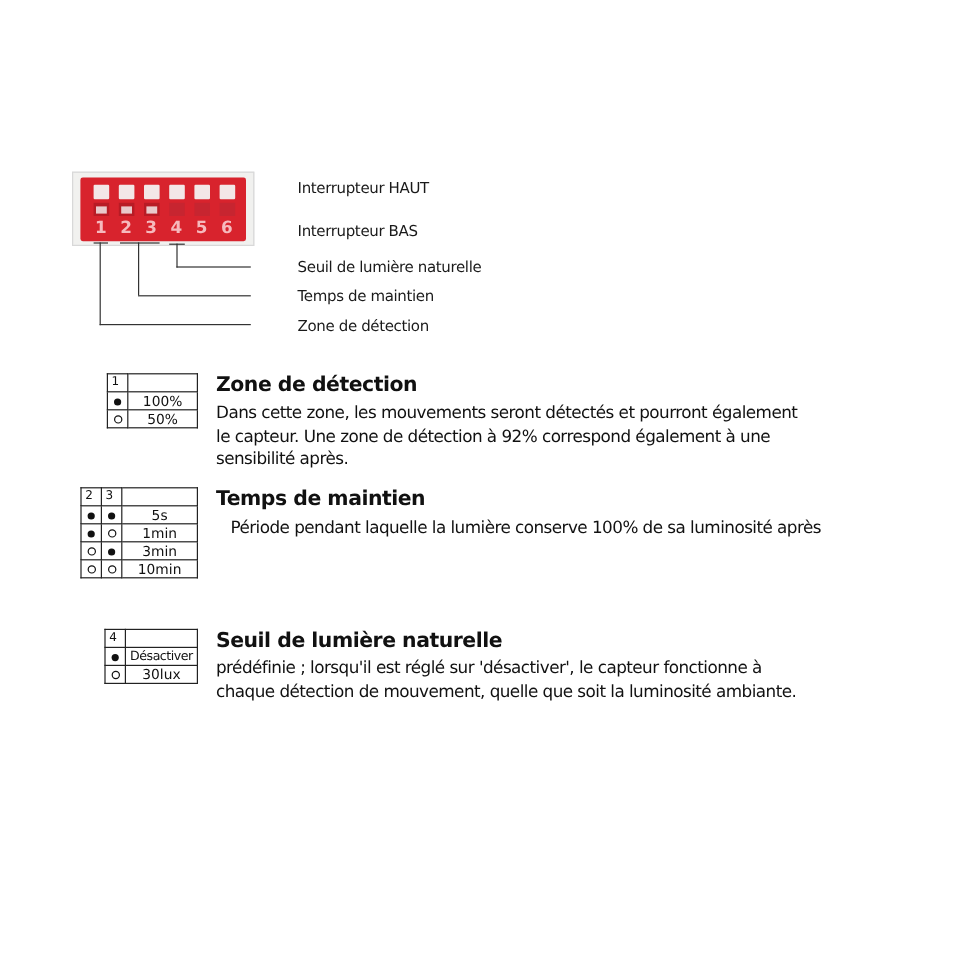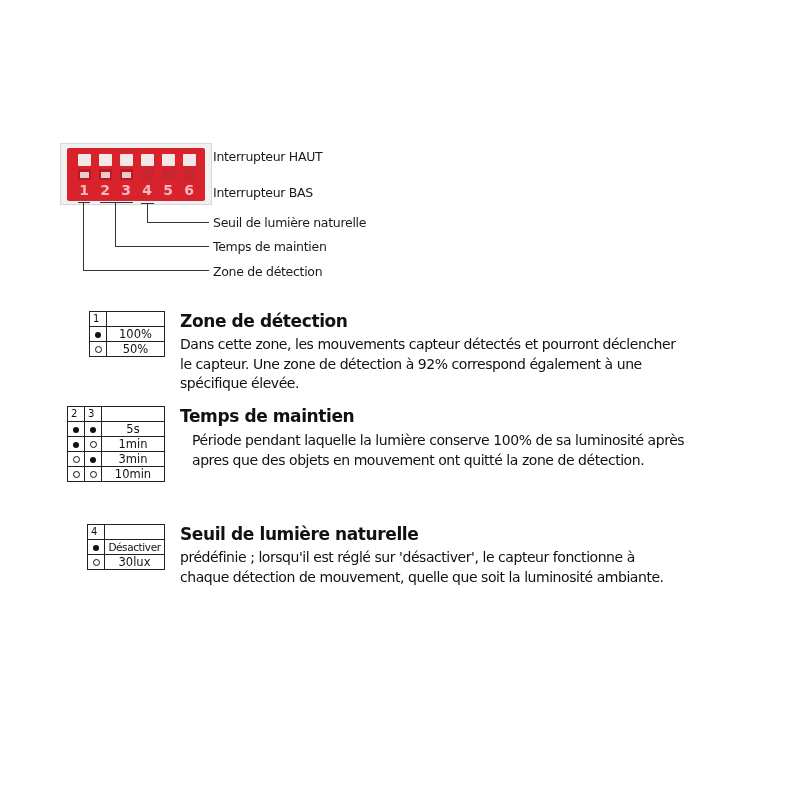--- a/index.html
+++ b/index.html
@@ -11,21 +11,21 @@
                background: #f1f1ef; border: 1px solid #d8d8d8; }
   .dip-body { position: absolute; left: 67px; top: 148px; width: 138px; height: 53px;
               background: #d8232d; border-radius: 2px; }
   .dip-slot { position: absolute; width: 13px; height: 12px; background: #f3e7e7; border-radius: 1px; }
   .dip-lower { position: absolute; width: 13px; height: 11px; background: #b81b25; }
   .dip-lower .knob { position: absolute; left: 2px; top: 3px; width: 9px; height: 6px; background: #e9c9cb; }
   .dip-num { position: absolute; width: 16px; text-align: center; color: #f6b9bd;
              font-family: "DejaVu Sans", sans-serif; font-size: 14px; font-weight: bold; line-height: 14px; }
 
   .label { position: absolute; font-family: "DejaVu Sans", sans-serif; font-size: 12.5px; color: #1a1a1a;
-           white-space: nowrap; letter-spacing: -0.3px; }
+           white-space: nowrap; letter-spacing: -0.3px; padding-left: 35px; }
 
   .line { position: absolute; background: #333; }
 
   
   table.opt { position: absolute; border-collapse: collapse; font-family: "DejaVu Sans", sans-serif;
               font-size: 11.5px; color: #111; }
   table.opt td { border: 1px solid #222; padding: 0; height: 14px; line-height: 14px; text-align: center; }
   table.opt td.pos { width: 13px; }
   table.opt td.hdr { text-align: left; padding-left: 3px; font-size: 10px; }
   .dot { display: inline-block; width: 6px; height: 6px; border-radius: 50%; vertical-align: middle; }
@@ -114,23 +114,23 @@
     <td>100%</td>
   </tr>
   <tr>
     <td class="pos"><span class="dot off"></span></td>
     <td>50%</td>
   </tr>
 </tbody>
   </table>
 <div class="sec-title" style="left:180px;top:311px">Zone de détection</div>
 <div class="sec-body" style="left:180px;top:335px">
-  <span>Dans cette zone, les mouvements capteur détectés et pourront déclencher</span>
+  <span>Dans cette zone, les mouvements seront détectés et pourront également</span>
   <span>le capteur. Une zone de détection à 92% correspond également à une</span>
-  <span>spécifique élevée.</span>
+  <span>sensibilité après.</span>
 </div>
 
 <table class="opt" style="left:67px;top:406px;width:98px">
   <tbody>
       <tr>
     <td class="pos hdr">2</td>
     <td class="pos hdr">3</td>
     <td></td>
   </tr>
   <tr>
@@ -151,21 +151,20 @@
   <tr>
     <td class="pos"><span class="dot off"></span></td>
     <td class="pos"><span class="dot off"></span></td>
     <td>10min</td>
   </tr>
 </tbody>
   </table>
 <div class="sec-title" style="left:180px;top:406px">Temps de maintien</div>
 <div class="sec-body" style="left:192px;top:431px">
   <span>Période pendant laquelle la lumière conserve 100% de sa luminosité après</span>
-  <span>apres que des objets en mouvement ont quitté la zone de détection.</span>
 </div>
 
 <table class="opt" style="left:87px;top:524px;width:78px">
   <tbody>
       <tr>
     <td class="pos hdr">4</td>
     <td></td>
   </tr>
   <tr>
     <td class="pos"><span class="dot on"></span></td>

